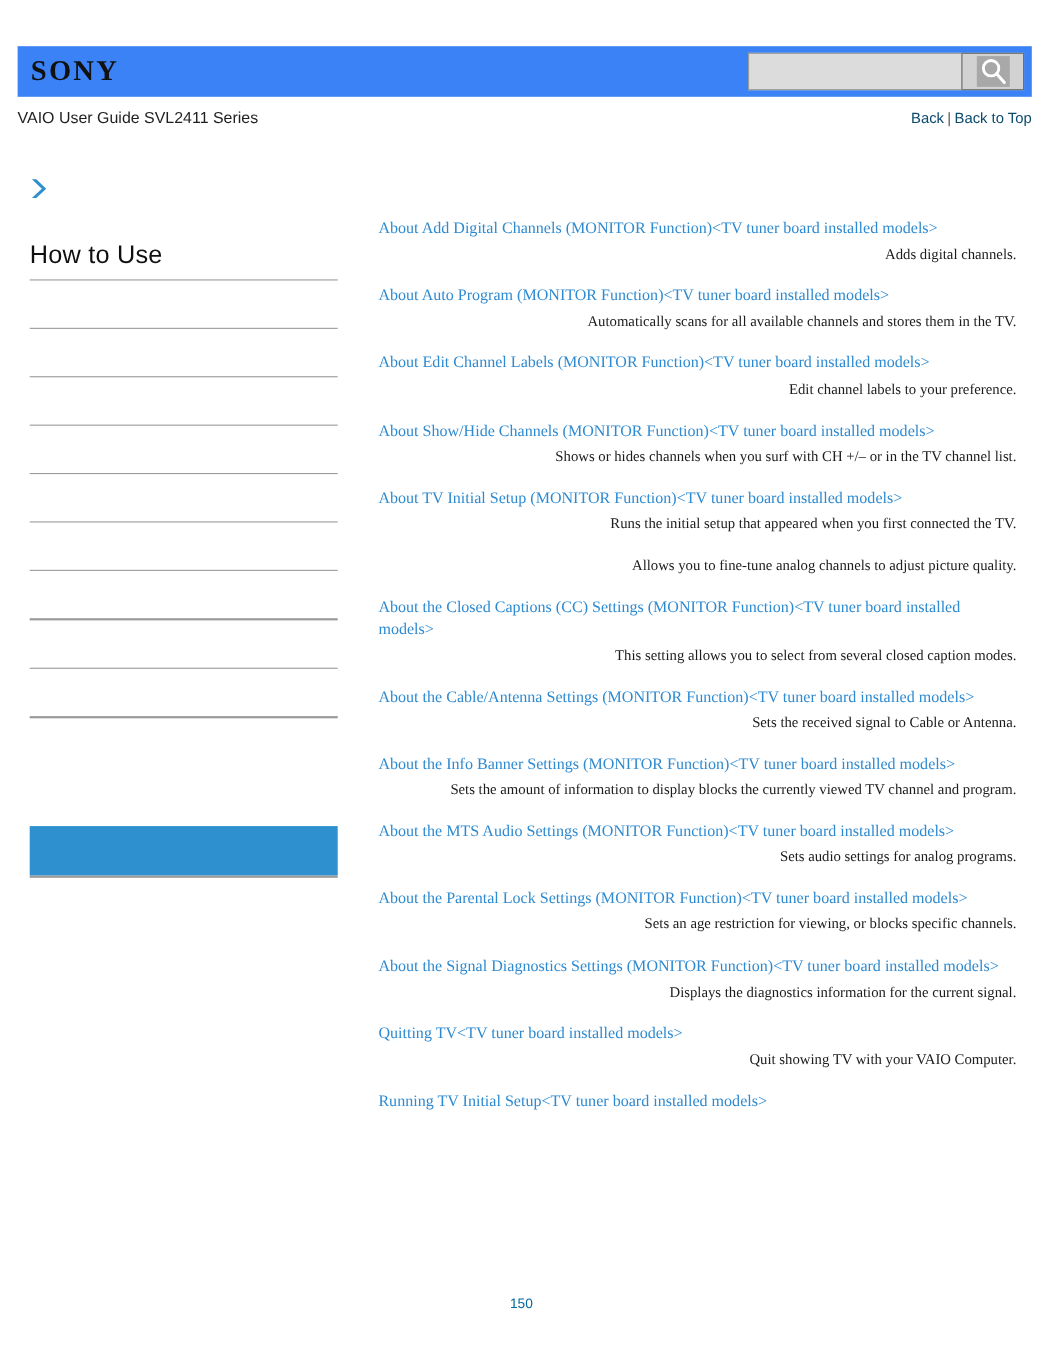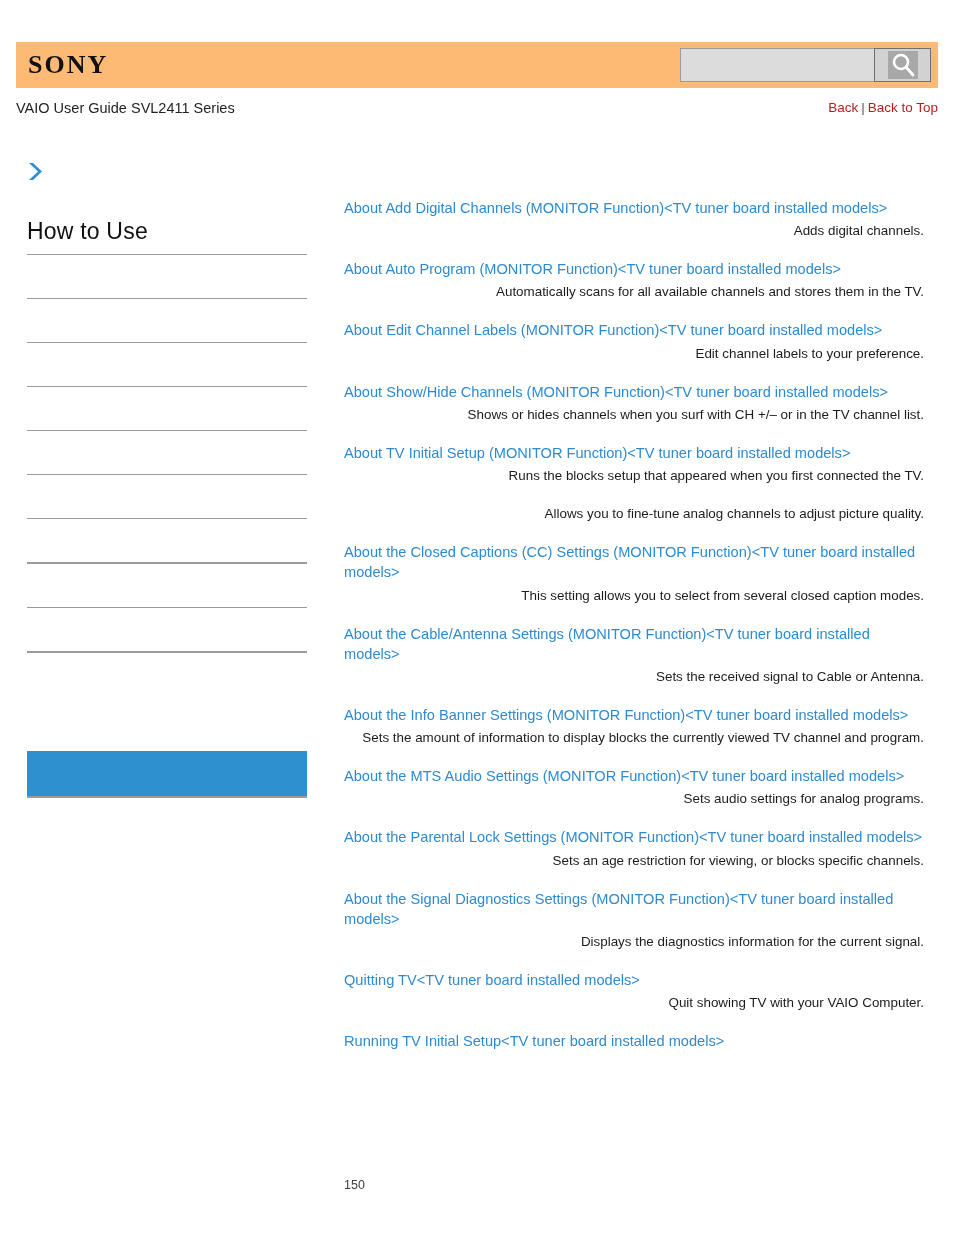--- a/index.html
+++ b/index.html
@@ -17,21 +17,21 @@
     overflow: hidden;
   }
 
   
   .header-band {
     position: absolute;
     left: 16px;
     top: 42px;
     width: 922px;
     height: 46px;
-    background: #fdba74;
+    background: #3b82f6;
   }
   .sony-logo {
     position: absolute;
     left: 12px;
     top: 50%;
     transform: translateY(-50%);
     font-family: "Liberation Serif", serif;
     font-weight: 700;
     font-size: 26px;
     letter-spacing: 2px;
@@ -98,21 +98,21 @@
     text-align: center;
   }
   .crumb-links {
     position: absolute;
     right: 0;
     top: 0;
     font-size: 13.5px;
     white-space: nowrap;
   }
   .crumb-links a {
-    color: #b91c1c;
+    color: #0c4a6e;
     text-decoration: none;
   }
   .crumb-sep {
     color: #555;
     margin: 0 3px;
   }
 
   
   .sidebar {
     position: absolute;
@@ -169,21 +169,21 @@
     background: #9a9a9a;
   }
 
   
   .content {
     position: absolute;
     left: 344px;
     top: 198px;
     width: 580px;
   }
-  .entry { margin-bottom: 18px; }
+  .entry { margin-bottom: 18px; font-family: Liberation Serif, serif; }
   .entry-link {
     display: block;
     color: #2e8ad0;
     font-size: 14.6px;
     line-height: 1.38;
     text-decoration: none;
     cursor: pointer;
   }
   .entry-desc {
     display: block;
@@ -193,23 +193,23 @@
     margin-top: 3px;
     text-align: right;
   }
   .entry-desc:empty { display: none; margin: 0; }
 
   .page-number {
     position: absolute;
     left: 0;
     top: 980px;
     width: 260px;
-    text-align: left;
+    text-align: center;
     font-size: 12.5px;
-    color: #404040;
+    color: #0369a1;
   }
 </style>
 </head>
 <body>
 
 <div class="header-band">
   <div class="sony-logo">SONY</div>
 
   <div class="search-wrap">
     <input class="search-input" type="text" placeholder="" style="">
@@ -269,21 +269,21 @@
   <div class="entry">
     <a class="entry-link" href="#">About Edit Channel Labels (MONITOR Function)&lt;TV tuner board installed models&gt;</a>
     <span class="entry-desc">Edit channel labels to your preference.</span>
   </div>
   <div class="entry">
     <a class="entry-link" href="#">About Show/Hide Channels (MONITOR Function)&lt;TV tuner board installed models&gt;</a>
     <span class="entry-desc">Shows or hides channels when you surf with CH +/– or in the TV channel list.</span>
   </div>
   <div class="entry">
     <a class="entry-link" href="#">About TV Initial Setup (MONITOR Function)&lt;TV tuner board installed models&gt;</a>
-    <span class="entry-desc">Runs the blocks setup that appeared when you first connected the TV.</span>
+    <span class="entry-desc">Runs the initial setup that appeared when you first connected the TV.</span>
   </div>
   <div class="entry">
     <span class="entry-desc">Allows you to fine-tune analog channels to adjust picture quality.</span>
   </div>
   <div class="entry">
     <a class="entry-link" href="#">About the Closed Captions (CC) Settings (MONITOR Function)&lt;TV tuner board installed models&gt;</a>
     <span class="entry-desc">This setting allows you to select from several closed caption modes.</span>
   </div>
   <div class="entry">
     <a class="entry-link" href="#">About the Cable/Antenna Settings (MONITOR Function)&lt;TV tuner board installed models&gt;</a>

